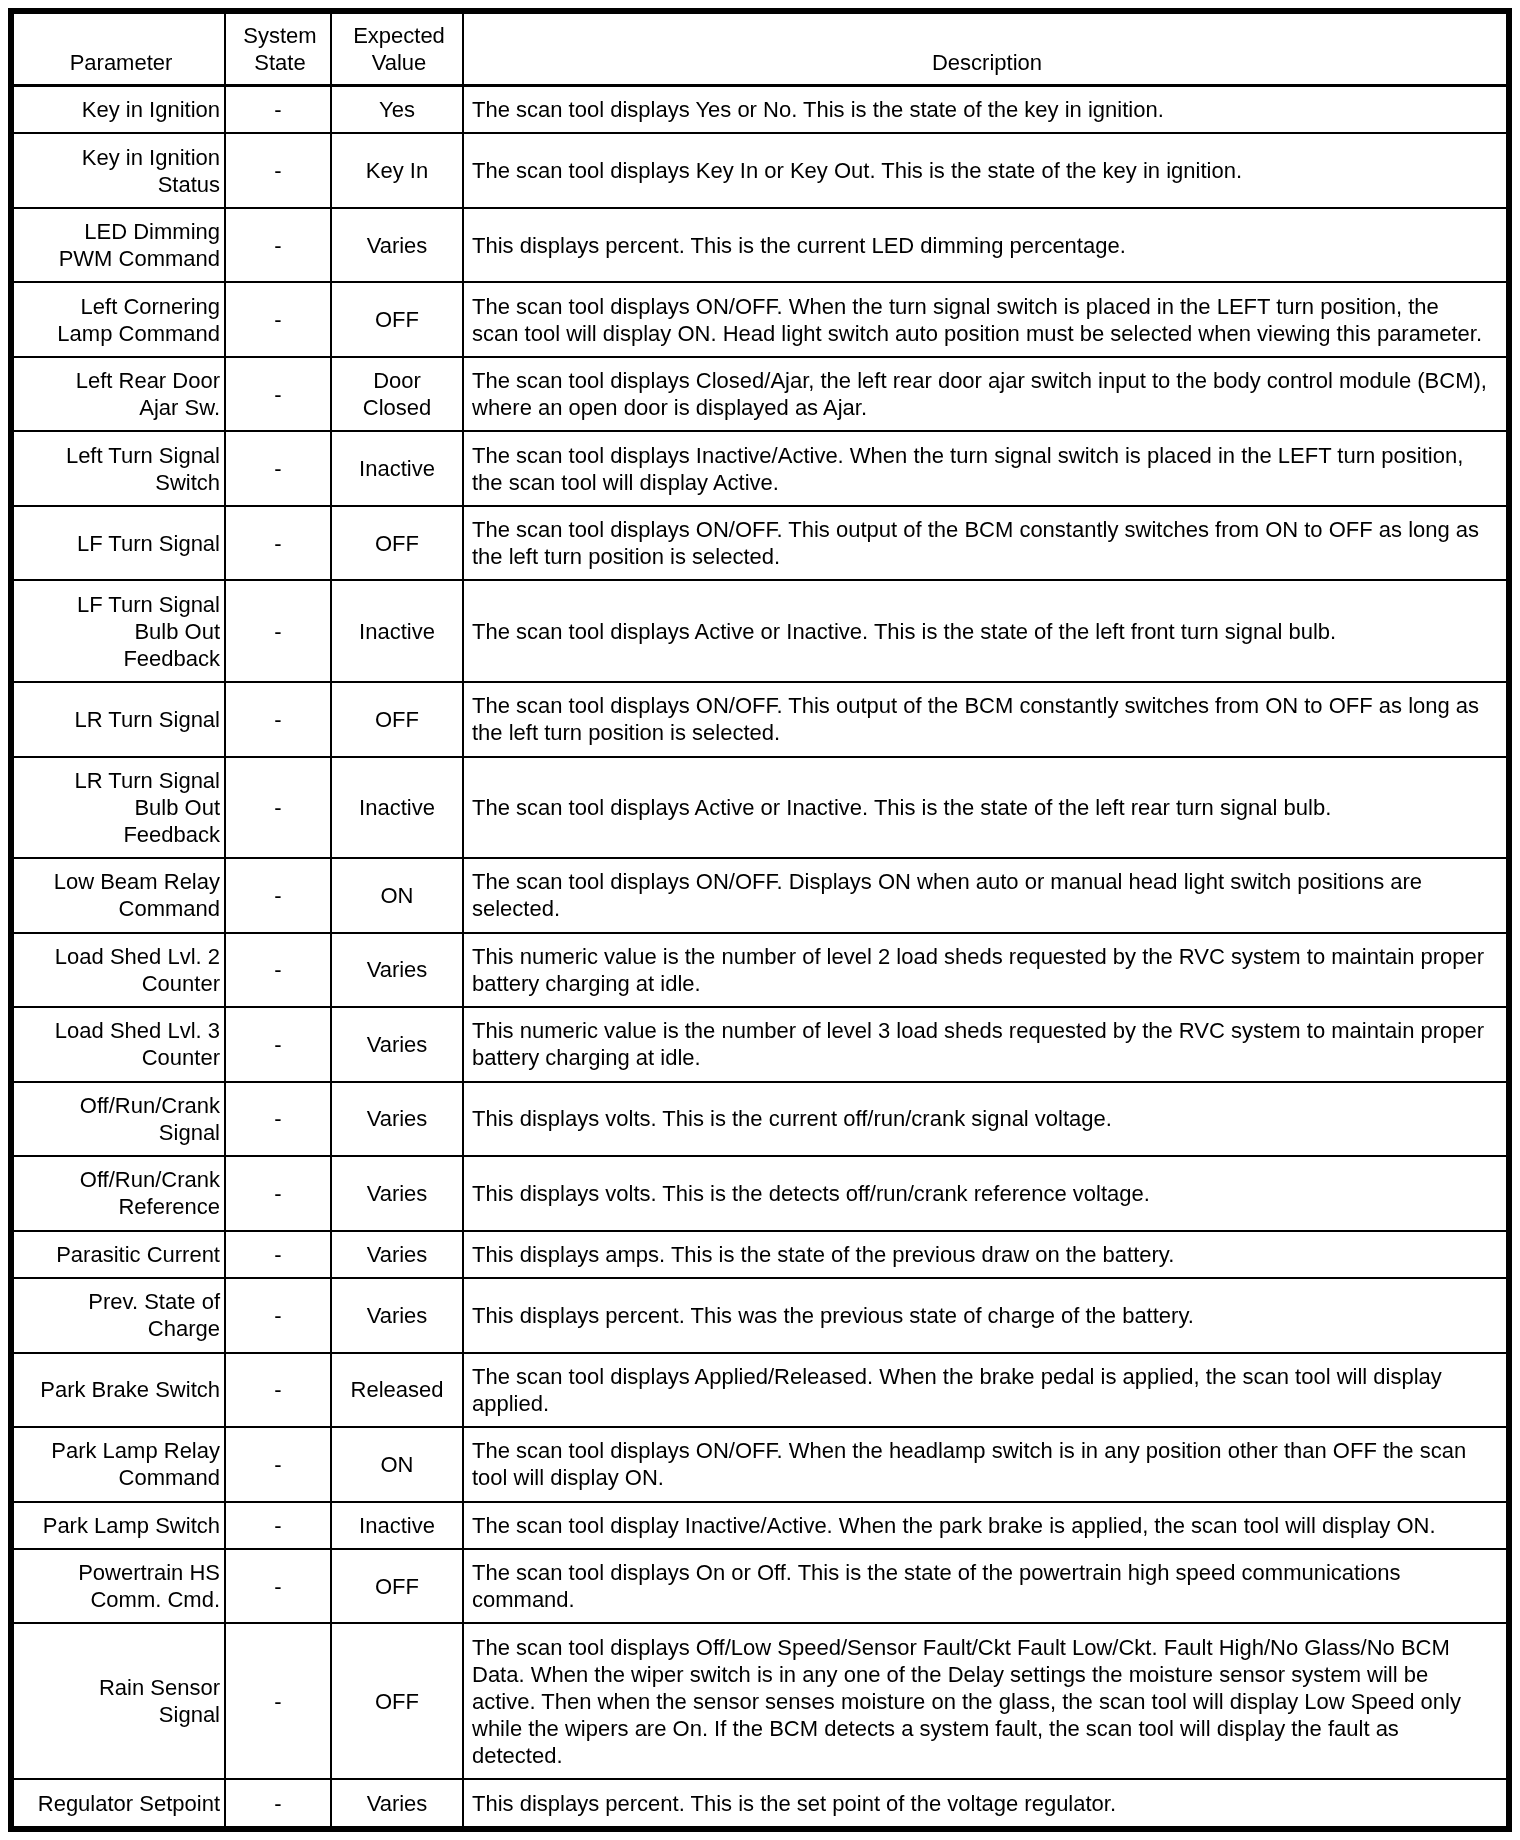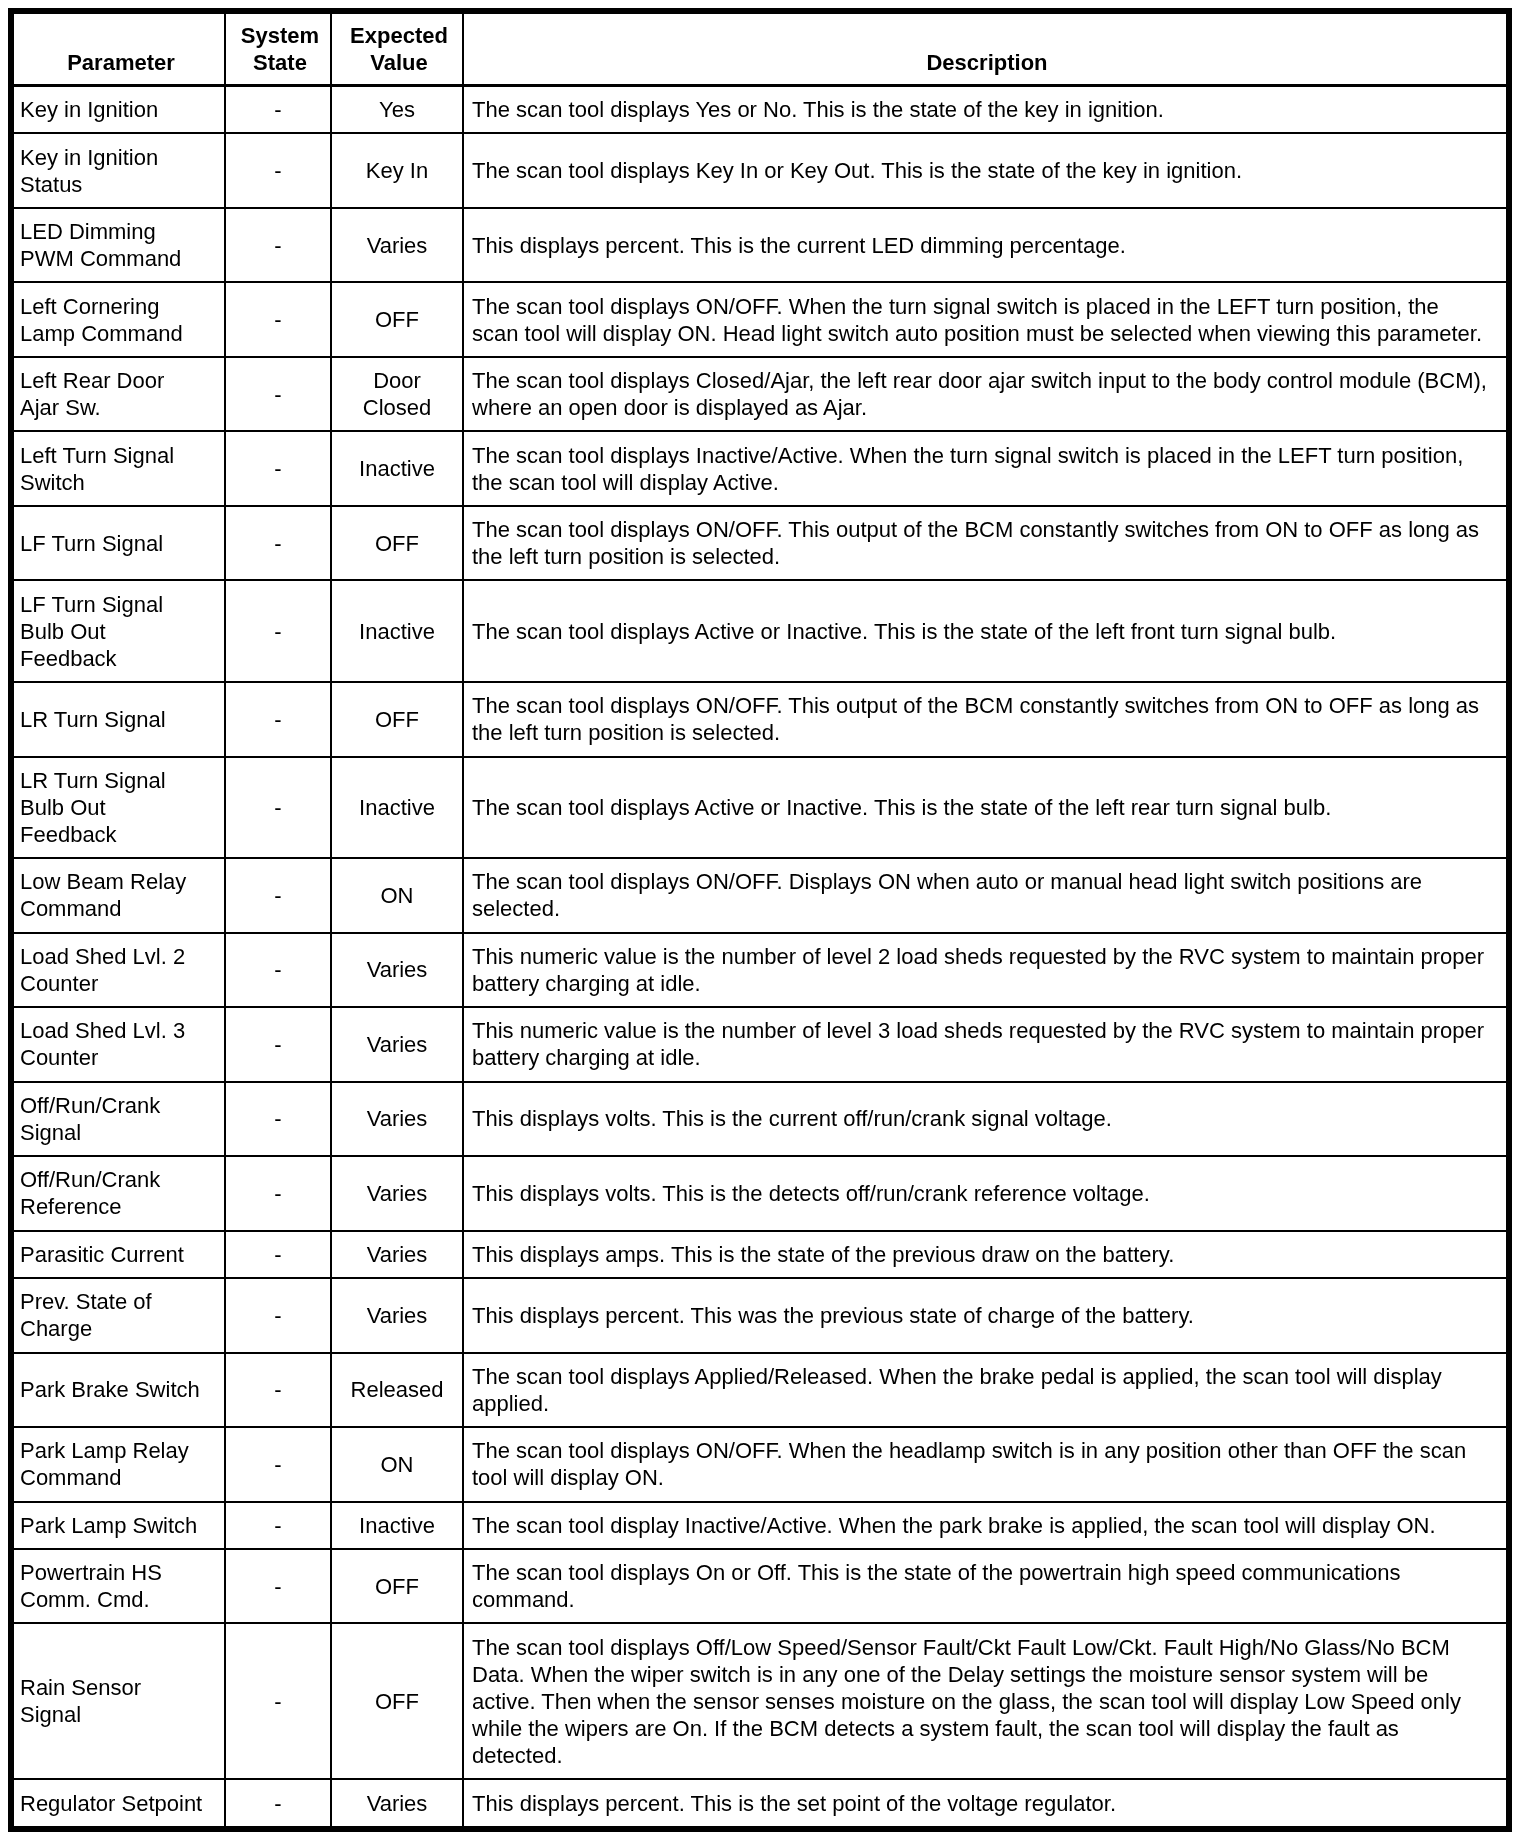--- a/index.html
+++ b/index.html
@@ -25,38 +25,38 @@
   }
   col.c-param  { width: 214px; }
   col.c-state  { width: 106px; }
   col.c-value  { width: 132px; }
   col.c-desc   { width: auto;  }
 
   th {
     border: 2px solid #000000;
     border-bottom: 3px solid #000000;
     font-size: 22px;
-    font-weight: bold;
+    font-weight: normal;
     line-height: 27px;
     vertical-align: bottom;
     text-align: center;
     padding: 8px 4px 8px 8px;
     background: #ffffff;
   }
   td {
     border: 2px solid #000000;
     font-size: 22px;
     font-weight: normal;
     line-height: 27px;
     vertical-align: middle;
     padding: 9px 8px;
     background: #ffffff;
   }
   td.param {
-    text-align: left;
+    text-align: right;
     padding-left: 6px;
     padding-right: 4px;
     white-space: pre-line;
   }
   td.state {
     text-align: center;
   }
   td.value {
     text-align: center;
     white-space: pre-line;

